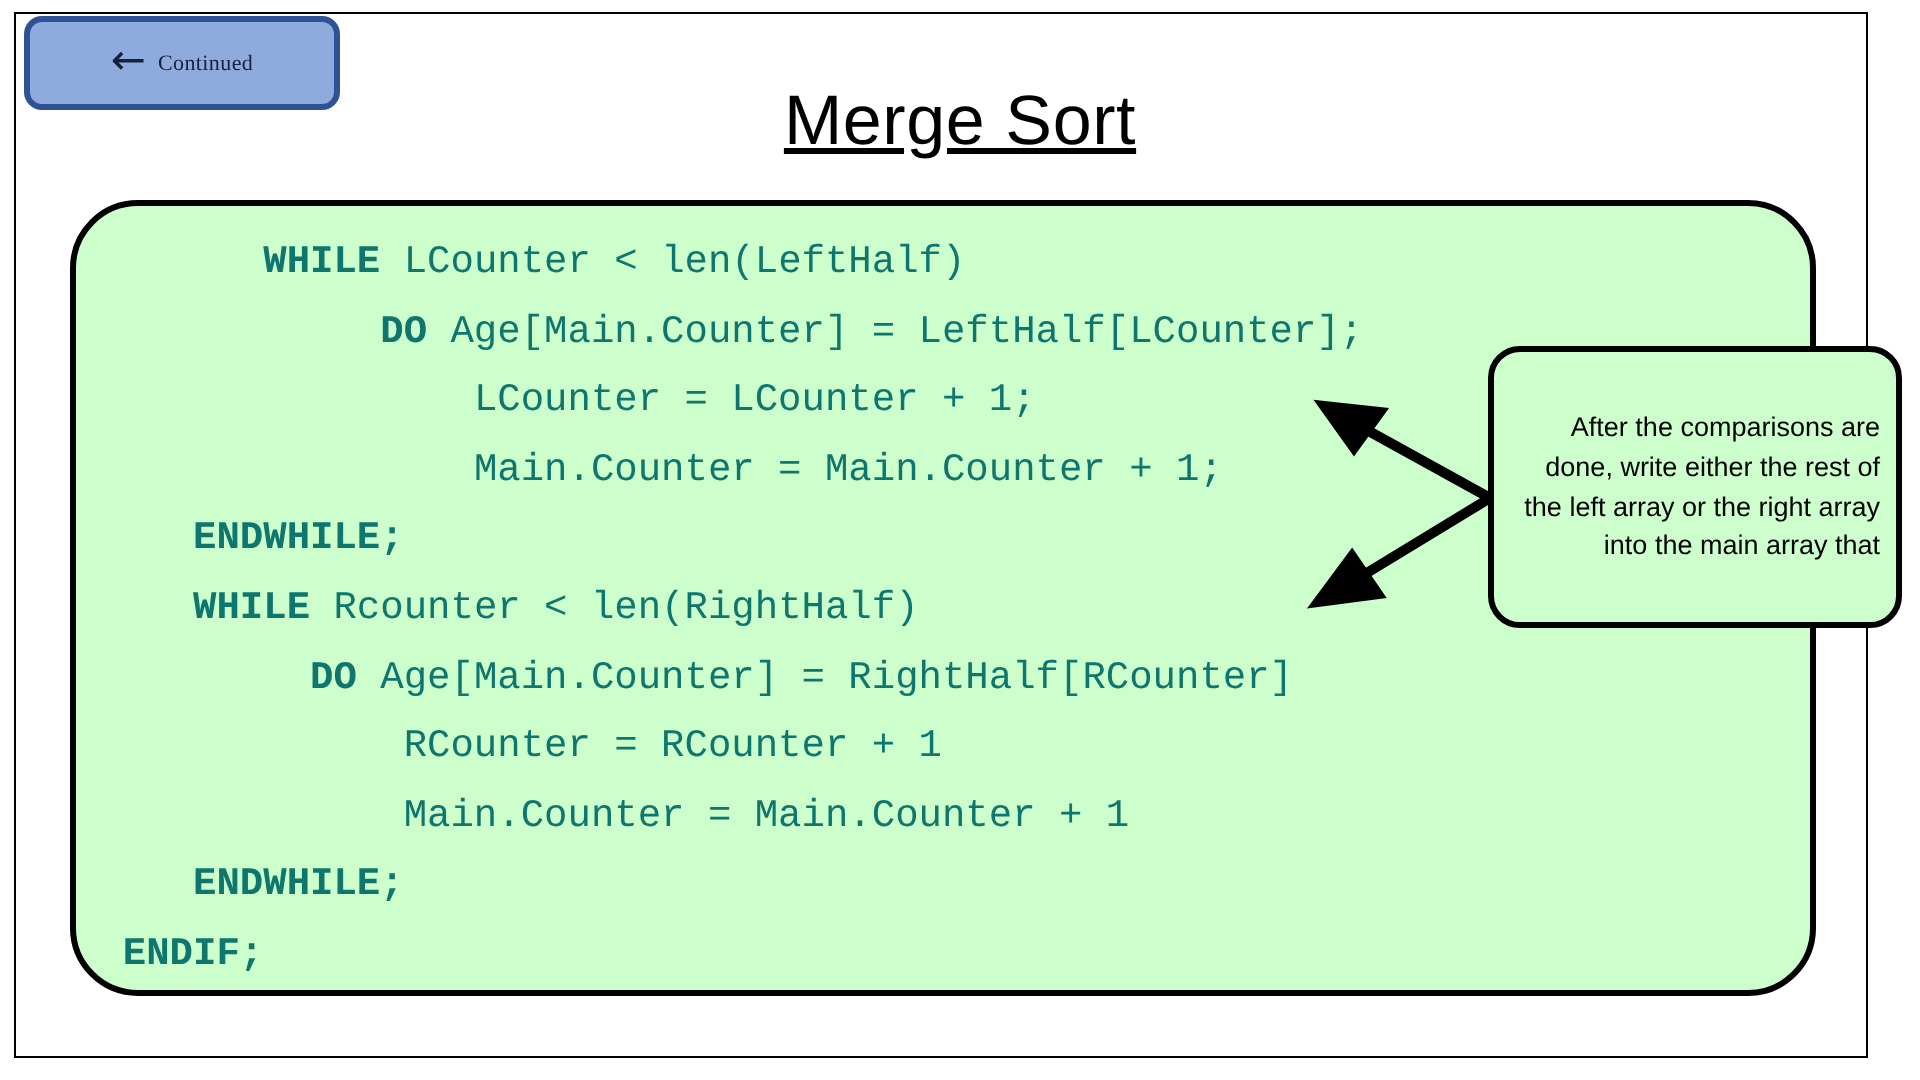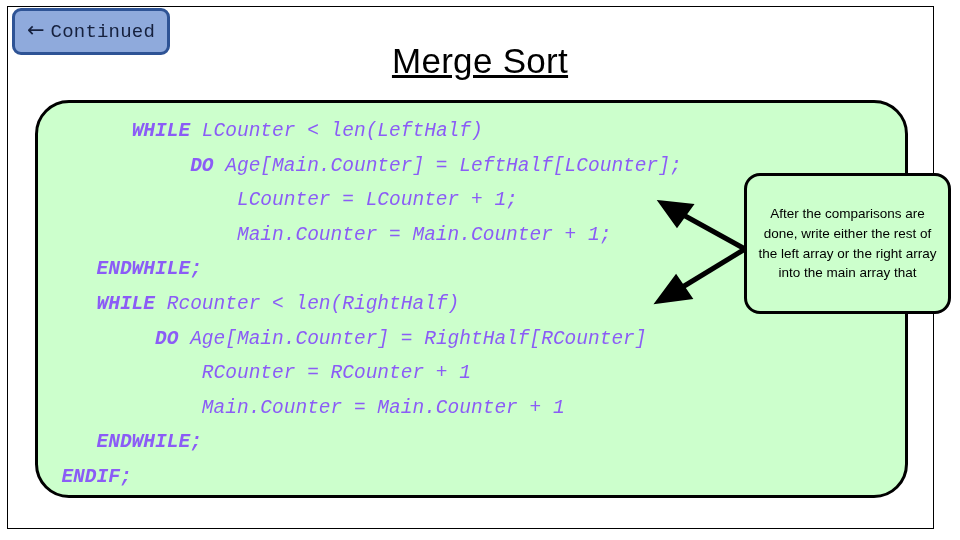--- a/index.html
+++ b/index.html
@@ -49,22 +49,22 @@
     color: #16213E;
   }
   #continued-button .arrow-glyph {
     font-size: 21px;
     line-height: 1;
     font-family: "DejaVu Sans", sans-serif;
     color: #16213E;
     margin-top: -2px;
   }
   #continued-button .btn-label {
-    font-size: 19px;
-    font-family: Liberation Mono, monospace;
+    font-size: 11px;
+    font-family: Liberation Serif, serif;
     color: #16213E;
     letter-spacing: 0.2px;
   }
 
   
   #slide-title {
     position: absolute;
     left: 0;
     top: 41px;
     width: 960px;
@@ -91,23 +91,22 @@
     overflow: hidden;
   }
   #code-listing {
     position: absolute;
     left: 0;
     top: 11px;
     width: 100%;
     font-family: "Liberation Mono", "DejaVu Sans Mono", monospace;
     font-size: 19.5px;
     line-height: 34.6px;
-    color: #8b5cf6;
+    color: #0f766e;
     white-space: pre;
-    font-style: italic;
   }
   #code-listing .code-line {
     display: block;
     height: 34.6px;
     white-space: pre;
   }
   #code-listing .kw {
     font-weight: bold;
   }
 
@@ -124,21 +123,21 @@
     box-sizing: border-box;
     display: flex;
     align-items: center;
     justify-content: center;
   }
   #callout-text {
     font-family: "Liberation Sans", sans-serif;
     font-size: 13.5px;
     line-height: 19.6px;
     color: #000000;
-    text-align: center;
+    text-align: right;
     padding: 0 8px;
   }
 
   
   #arrow-layer {
     position: absolute;
     left: 0;
     top: 0;
     width: 960px;
     height: 540px;

